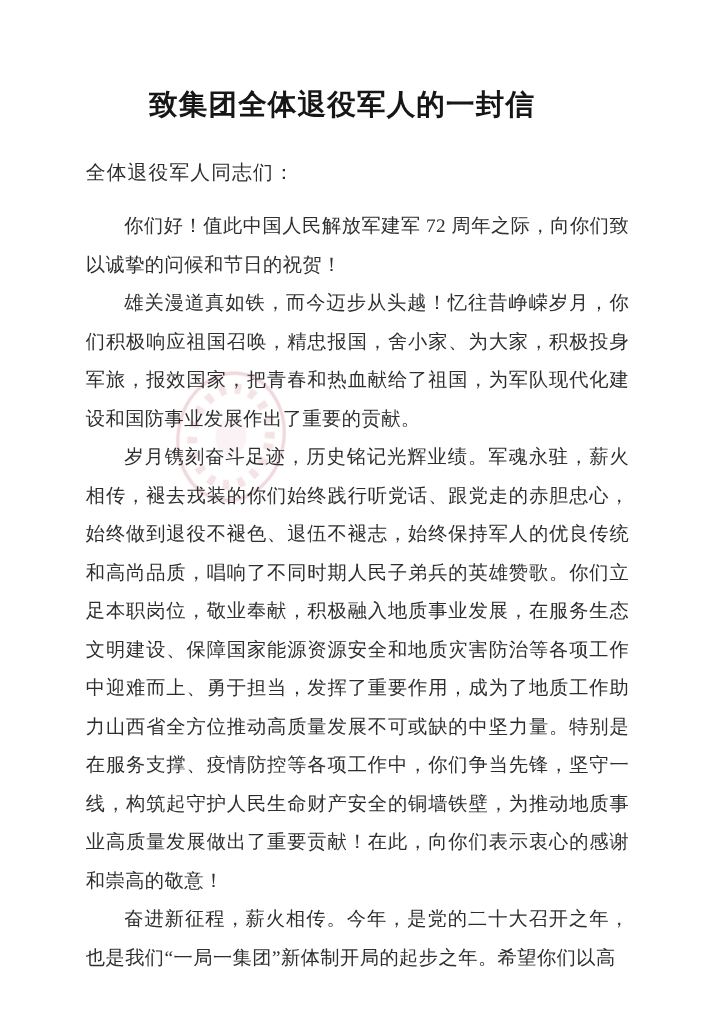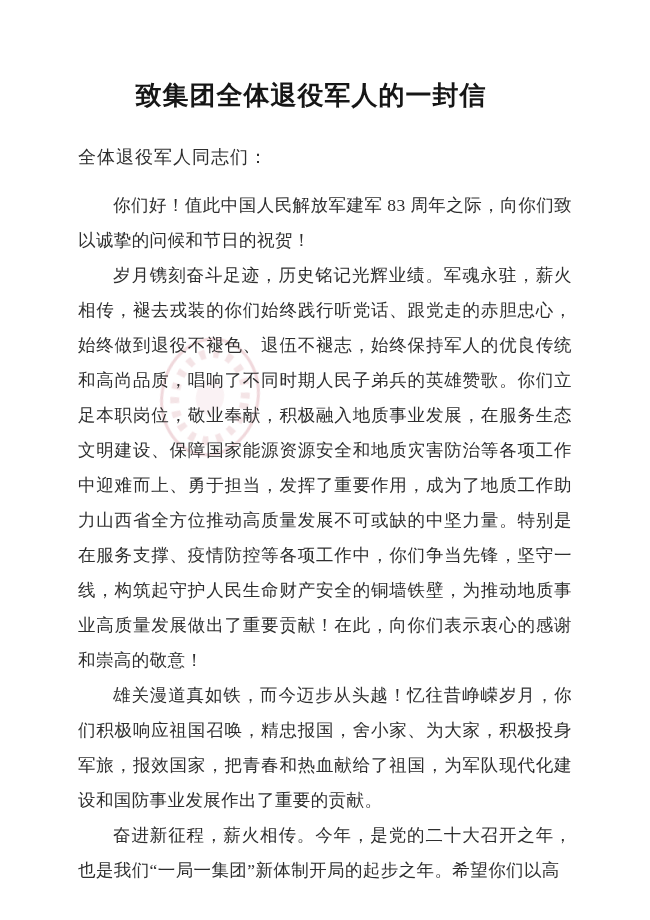--- a/index.html
+++ b/index.html
@@ -75,19 +75,19 @@
   <svg class="seal" viewBox="0 0 104 126" aria-hidden="true">
     <ellipse cx="52" cy="63" rx="48" ry="58" fill="none" stroke="#c9717d" stroke-width="3" opacity="0.55"></ellipse>
     <ellipse cx="52" cy="63" rx="35" ry="44" fill="none" stroke="#c9717d" stroke-width="9" stroke-dasharray="6 8" opacity="0.38"></ellipse>
     <ellipse cx="52" cy="63" rx="14" ry="18" fill="#c9717d" opacity="0.18"></ellipse>
   </svg>
 
   <h1 class="title">致集团全体退役军人的一封信</h1>
 
   <div class="content">
     <p class="salutation">全体退役军人同志们：</p>
-    <p class="para">你们好！值此中国人民解放军建军 83 周年之际，向你们致以诚挚的问候和节日的祝贺！</p>
+    <p class="para">你们好！值此中国人民解放军建军 72 周年之际，向你们致以诚挚的问候和节日的祝贺！</p>
+    <p class="para">雄关漫道真如铁，而今迈步从头越！忆往昔峥嵘岁月，你们积极响应祖国召唤，精忠报国，舍小家、为大家，积极投身军旅，报效国家，把青春和热血献给了祖国，为军队现代化建设和国防事业发展作出了重要的贡献。</p>
     <p class="para">岁月镌刻奋斗足迹，历史铭记光辉业绩。军魂永驻，薪火相传，褪去戎装的你们始终践行听党话、跟党走的赤胆忠心，始终做到退役不褪色、退伍不褪志，始终保持军人的优良传统和高尚品质，唱响了不同时期人民子弟兵的英雄赞歌。你们立足本职岗位，敬业奉献，积极融入地质事业发展，在服务生态文明建设、保障国家能源资源安全和地质灾害防治等各项工作中迎难而上、勇于担当，发挥了重要作用，成为了地质工作助力山西省全方位推动高质量发展不可或缺的中坚力量。特别是在服务支撑、疫情防控等各项工作中，你们争当先锋，坚守一线，构筑起守护人民生命财产安全的铜墙铁壁，为推动地质事业高质量发展做出了重要贡献！在此，向你们表示衷心的感谢和崇高的敬意！</p>
-    <p class="para">雄关漫道真如铁，而今迈步从头越！忆往昔峥嵘岁月，你们积极响应祖国召唤，精忠报国，舍小家、为大家，积极投身军旅，报效国家，把青春和热血献给了祖国，为军队现代化建设和国防事业发展作出了重要的贡献。</p>
     <p class="para">奋进新征程，薪火相传。今年，是党的二十大召开之年，也是我们“一局一集团”新体制开局的起步之年。希望你们以高</p>
   </div>
 
 </div>
 
 </body></html>

